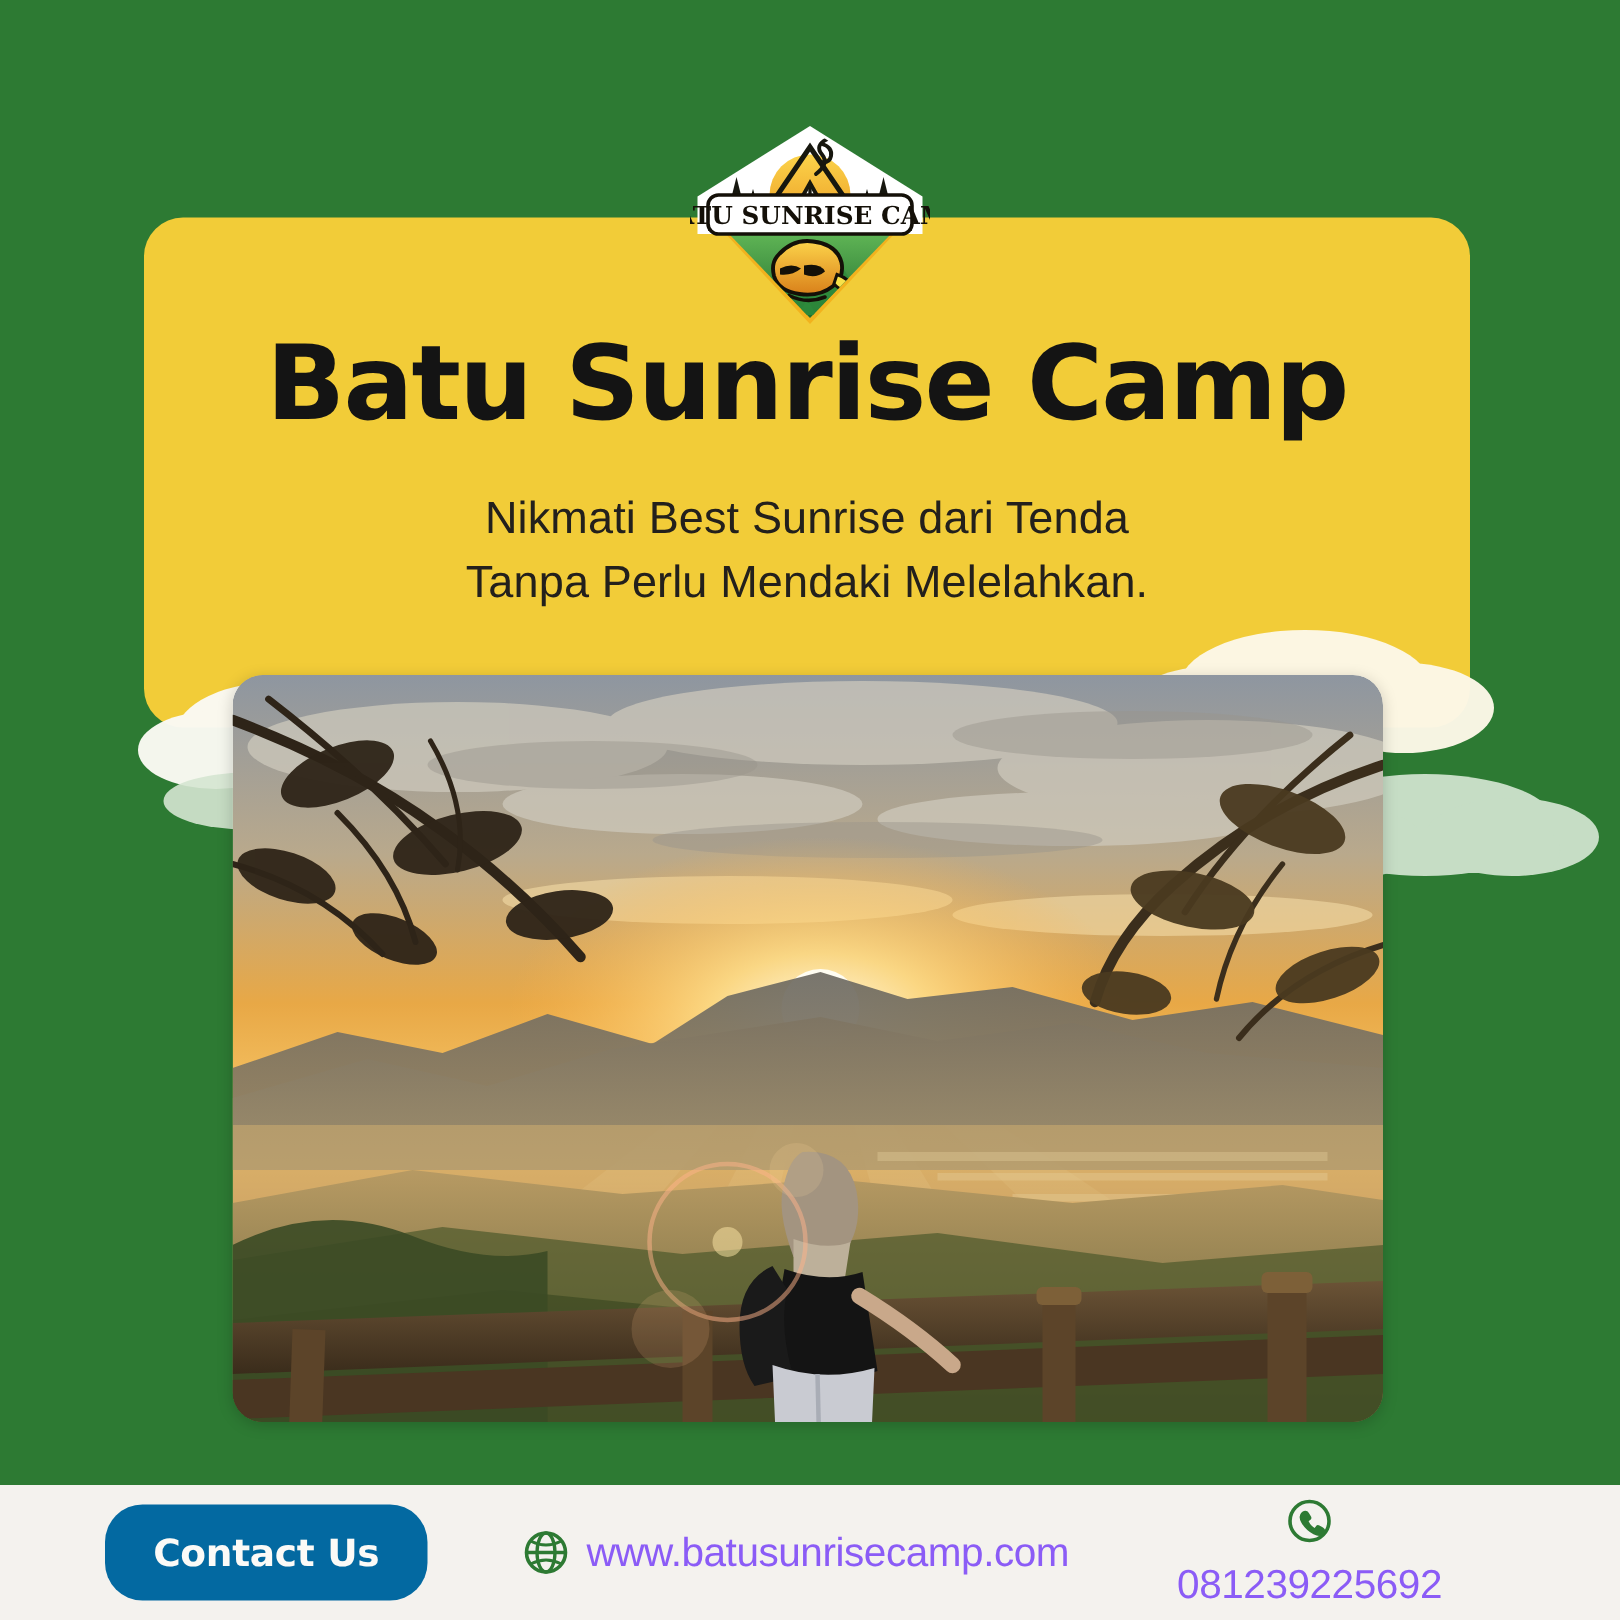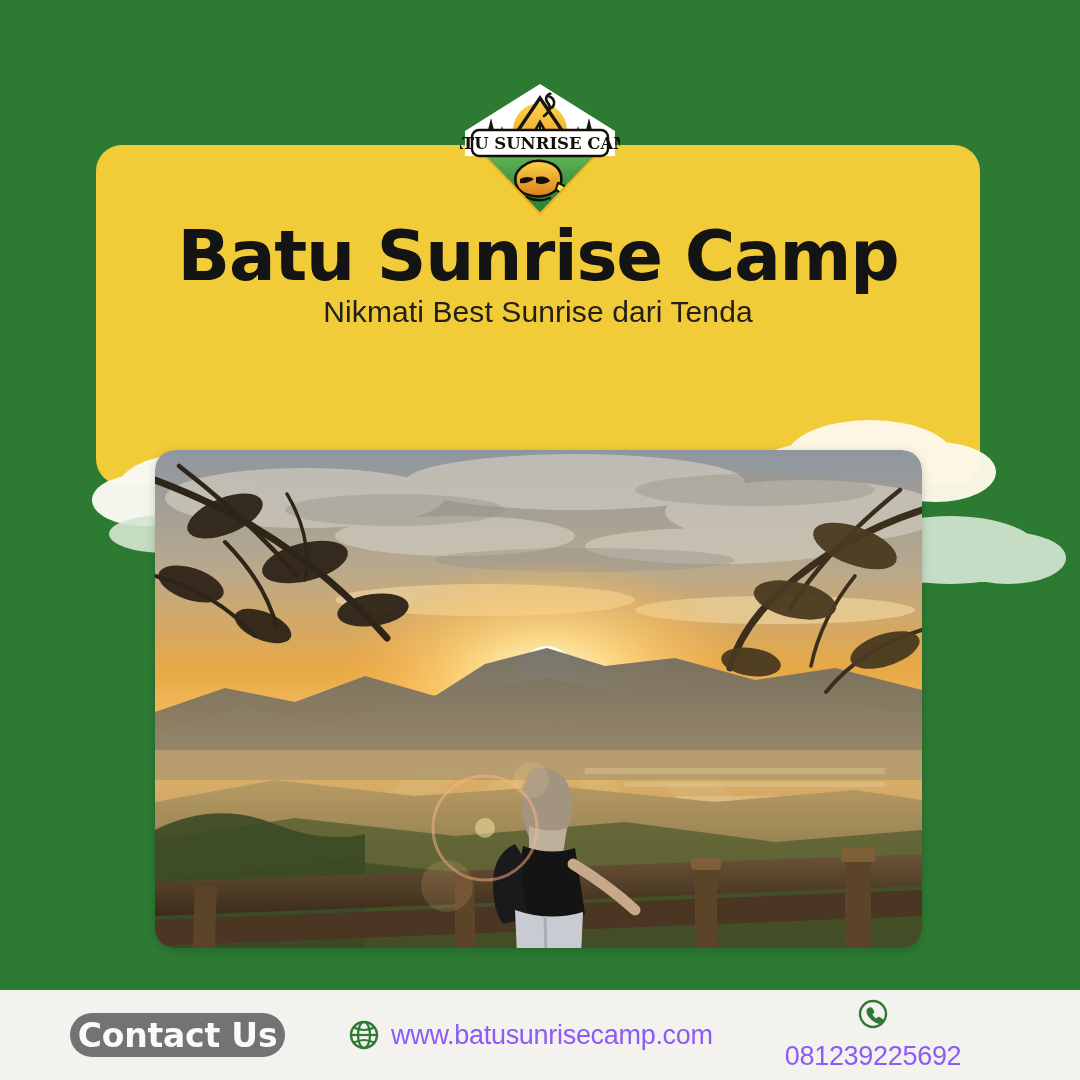--- a/index.html
+++ b/index.html
@@ -25,21 +25,21 @@
   .card-inner{
     position:absolute;left:0;right:0;top:76px;
     display:flex;flex-direction:column;align-items:center;
   }
   .headline{
     font-size:69px;line-height:1.02;font-weight:700;color:#141414;
     letter-spacing:-1.2px;text-align:center;white-space:nowrap;
     font-family:"DejaVu Sans","Liberation Sans",sans-serif;
   }
   .subhead{
-    text-align:center;color:#23201c;
+    margin-top:34px;text-align:center;color:#23201c;
     font-size:30px;line-height:1.42;font-weight:400;letter-spacing:.1px;
     font-family:"Liberation Sans",sans-serif;
   }
   .subhead span{display:block;}
 
   
   .clouds{position:absolute;inset:0;z-index:4;pointer-events:none;}
   .clouds svg{position:absolute;}
   .cloud-left{left:70px;top:430px;}
   .cloud-right{left:740px;top:410px;}
@@ -52,24 +52,24 @@
   }
   .photo svg{display:block;width:767px;height:498px;}
 
   
   .footer{
     position:absolute;left:0;bottom:0;width:1080px;height:90px;
     background:#f4f2ee;z-index:7;
     display:flex;align-items:center;
   }
   .contact-btn{
-    margin-left:70px;width:215px;height:44px;border-radius:25px;
-    background:#737373;color:#fbfaf7;
+    margin-left:70px;width:215px;height:64px;border-radius:25px;
+    background:#0369a1;color:#fbfaf7;
     display:flex;align-items:center;justify-content:center;
-    font-size:33px;font-weight:700;letter-spacing:-.2px;
+    font-size:25px;font-weight:700;letter-spacing:-.2px;
     font-family:"DejaVu Sans","Liberation Sans",sans-serif;
     cursor:pointer;border:none;
   }
   .contact-item{display:flex;align-items:center;gap:11px;}
   .contact-item.web{margin-left:63px;}
   .contact-item.tel{margin-left:72px;flex-direction:column;}
   .contact-text{
     font-size:27px;color:#8b5cf6;letter-spacing:-.3px;
     font-family:"Liberation Sans",sans-serif;white-space:nowrap;
   }
@@ -154,20 +154,21 @@
         <text x="80" y="67" text-anchor="middle" font-family="DejaVu Serif, Liberation Serif, serif" font-size="16.5" font-weight="700" fill="#141008">BATU SUNRISE CAMP</text>
       </g>
     </svg>
   </div>
 
   <div class="yellow-card">
     <div class="card-inner">
       <div class="headline">Batu Sunrise Camp</div>
       <div class="subhead">
         <span>Nikmati Best Sunrise dari Tenda</span>
+        <span>Tanpa Perlu Mendaki Melelahkan.</span>
       </div>
     </div>
   </div>
 
   <div class="clouds">
     <svg class="cloud-left" width="330" height="130" viewBox="0 0 330 130" aria-hidden="true">
       <g fill="#fbfaf4" opacity=".97">
         <ellipse cx="120" cy="58" rx="72" ry="34"></ellipse>
         <ellipse cx="178" cy="50" rx="58" ry="30"></ellipse>
         <ellipse cx="74" cy="70" rx="52" ry="26"></ellipse>

